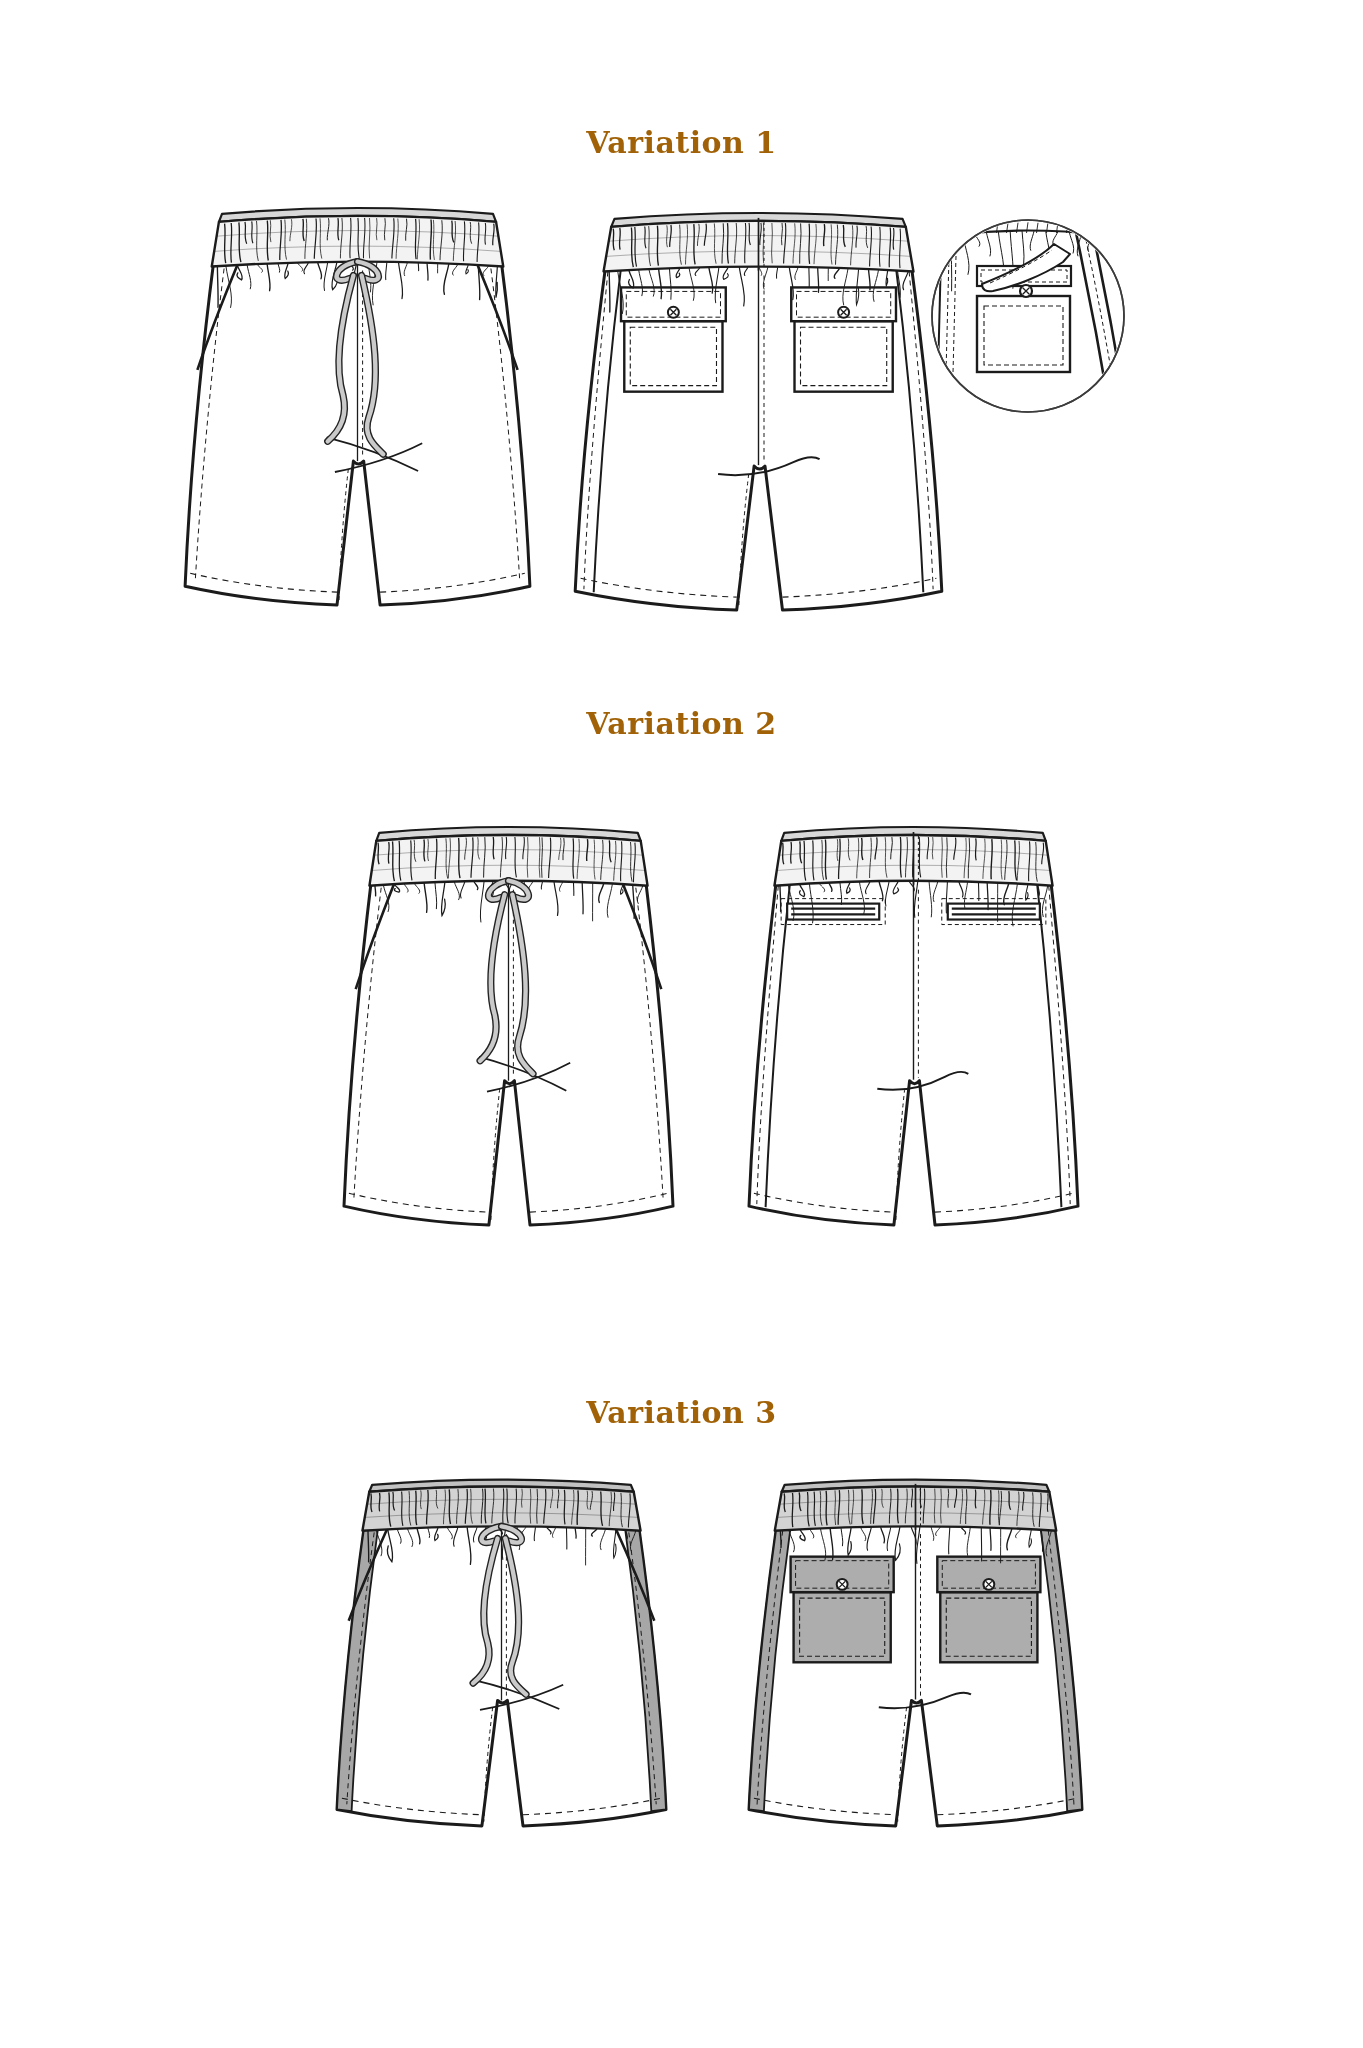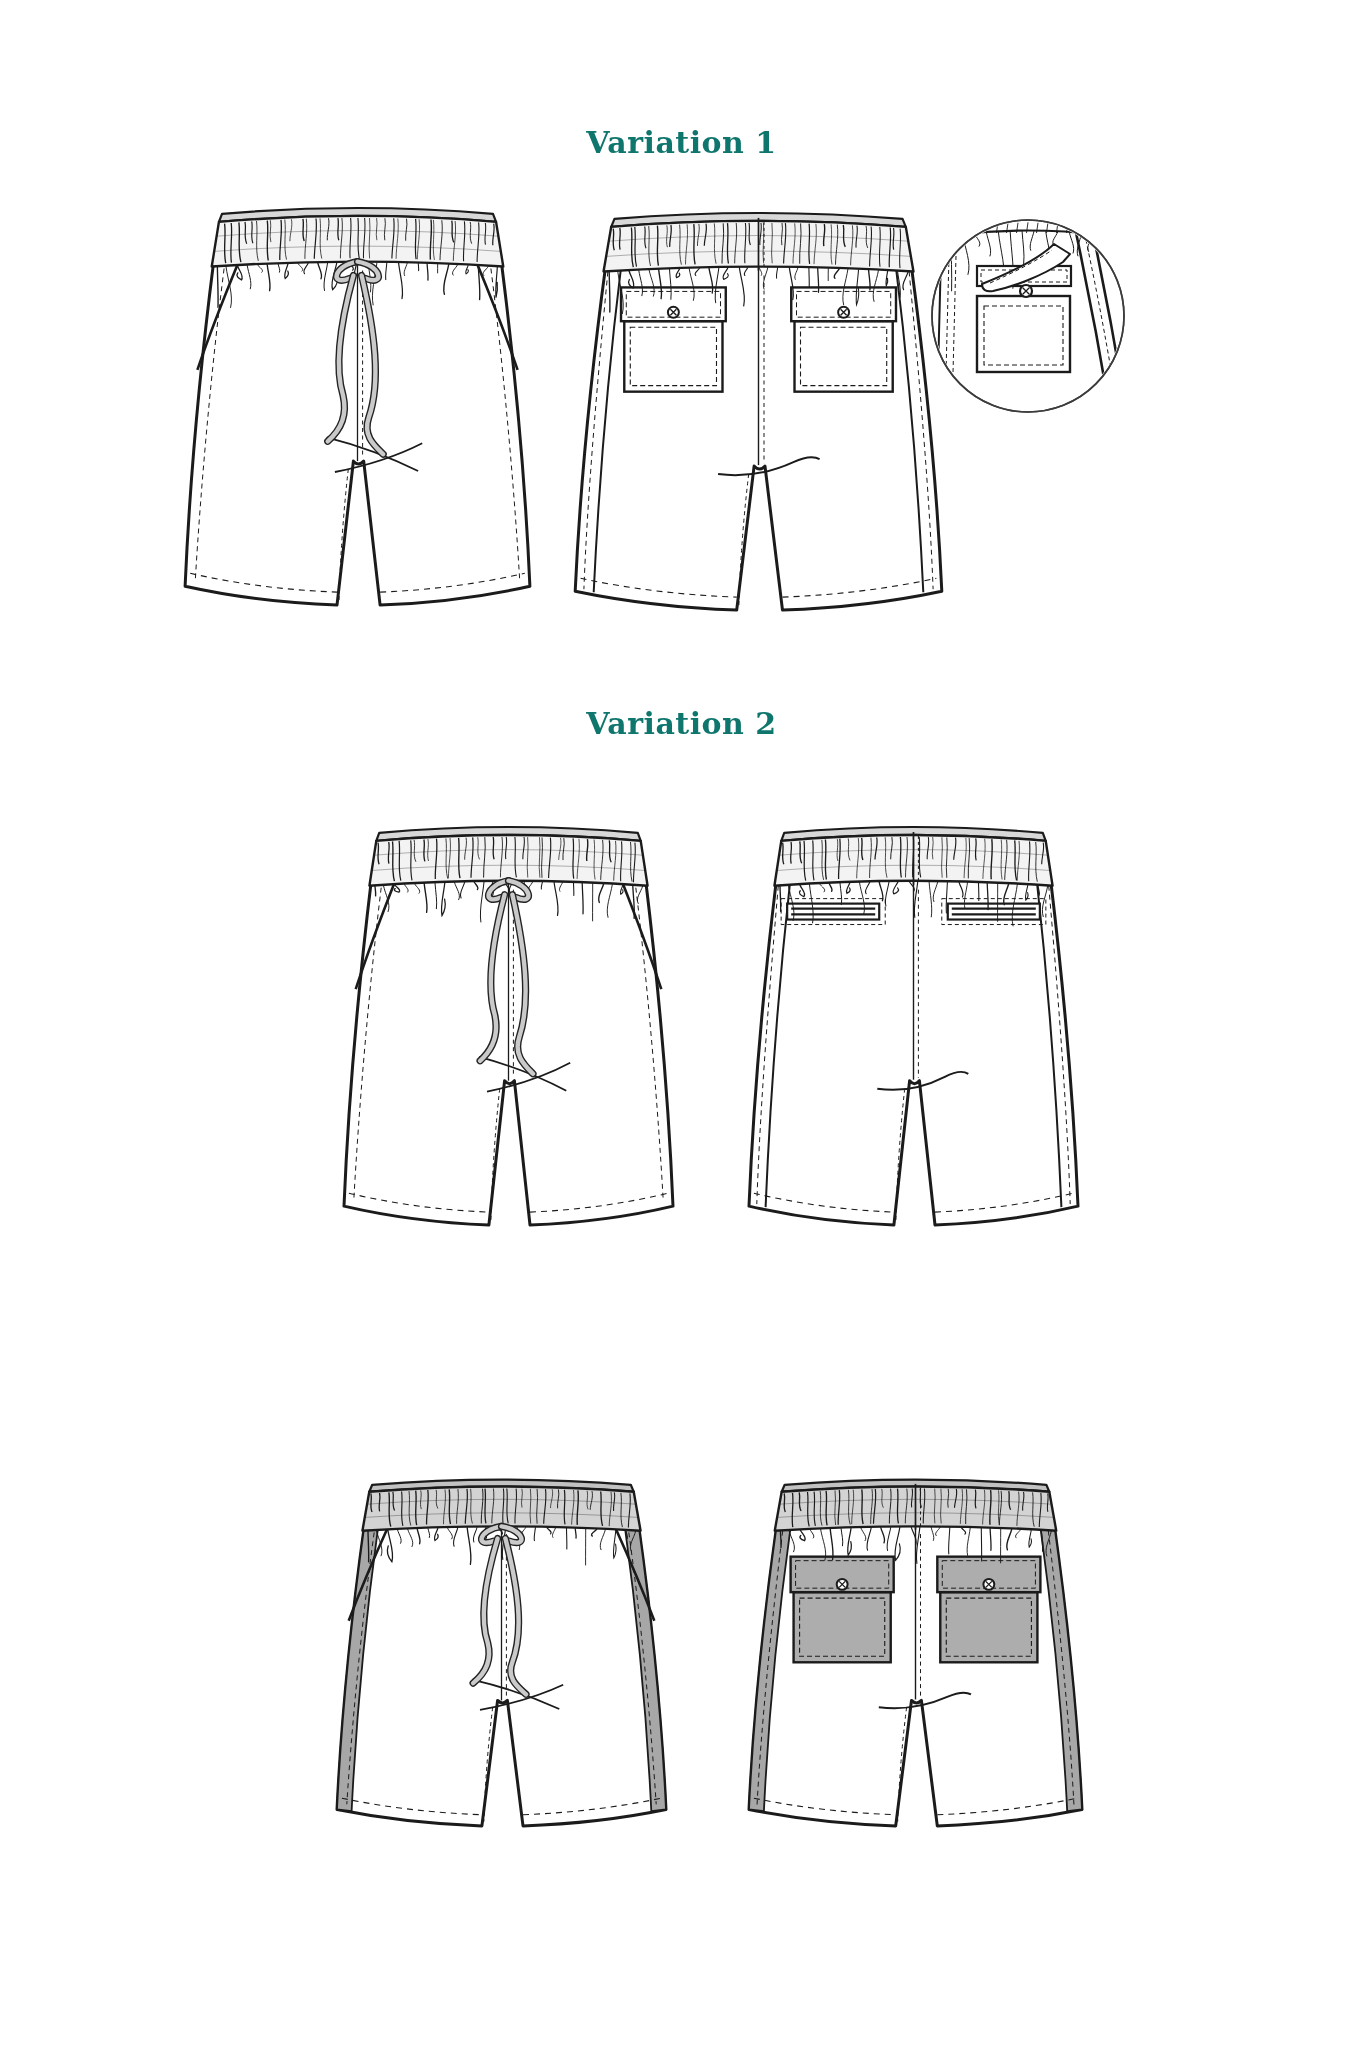--- a/index.html
+++ b/index.html
@@ -1,31 +1,32 @@
 <!DOCTYPE html>
 <html><head>
 <meta charset="utf-8">
 <style>
   html,body{margin:0;padding:0;background:#fff;}
   .canvas{position:relative;width:1363px;height:2048px;background:#fff;overflow:hidden;
           font-family:"DejaVu Serif", serif;}
   .var-title{position:absolute;left:0;width:100%;text-align:center;
              font-family:"DejaVu Serif", serif;font-weight:bold;font-size:30px;
-             color:#0f766e;letter-spacing:.5px;line-height:32px;}
+             color:#a16207;letter-spacing:.5px;line-height:32px;}
   #title-1{top:127px}
   #title-2{top:708px}
   #title-3{top:1397px}
   #art{position:absolute;left:0;top:0;}
 </style>
 </head>
 <body>
 
 <div class="canvas">
   <div class="var-title" id="title-1">Variation 1</div>
   <div class="var-title" id="title-2">Variation 2</div>
+  <div class="var-title" id="title-3">Variation 3</div>
   <svg id="art" width="1363" height="2048" viewBox="0 0 1363 2048">
       <g>
         <path d="M 213.8 260.6 C 199.4 373.8 189.2 492.9 185.1 586.2 Q 256.9 602.1 337.0 605.1 Q 345.2 532.6 353.4 461.1 Q 358.5 467.1 363.7 461.1 Q 371.9 532.6 380.1 605.1 Q 460.1 602.1 529.9 586.2 C 525.8 492.9 515.6 373.8 501.2 260.6 Q 357.5 251.7 213.8 260.6 Z" fill="#fff" stroke="#1b1b1b" stroke-width="3" stroke-linejoin="round"></path>
         <path d="M 224.1 268.5 C 210.7 373.8 200.4 492.9 195.3 580.2" fill="none" stroke="#1b1b1b" stroke-width="1" stroke-dasharray="5,4"></path>
         <path d="M 490.9 268.5 C 504.3 373.8 514.5 492.9 519.7 580.2" fill="none" stroke="#1b1b1b" stroke-width="1" stroke-dasharray="5,4"></path>
         <path d="M 238.4 262.6 Q 213.8 322.1 197.4 369.8" fill="none" stroke="#1b1b1b" stroke-width="2.6"></path>
         <path d="M 476.6 262.6 Q 501.2 322.1 517.6 369.8" fill="none" stroke="#1b1b1b" stroke-width="2.6"></path>
         <path d="M 357.5 260.6 L 357.5 461.1" fill="none" stroke="#1b1b1b" stroke-width="1.3"></path>
         <path d="M 362.6 270.5 L 362.6 457.1" fill="none" stroke="#1b1b1b" stroke-width="1" stroke-dasharray="4,3.5"></path>
         <path d="M 348.3 469.1 Q 341.1 532.6 339.0 600.1" fill="none" stroke="#1b1b1b" stroke-width="1" stroke-dasharray="4,3.5"></path>

